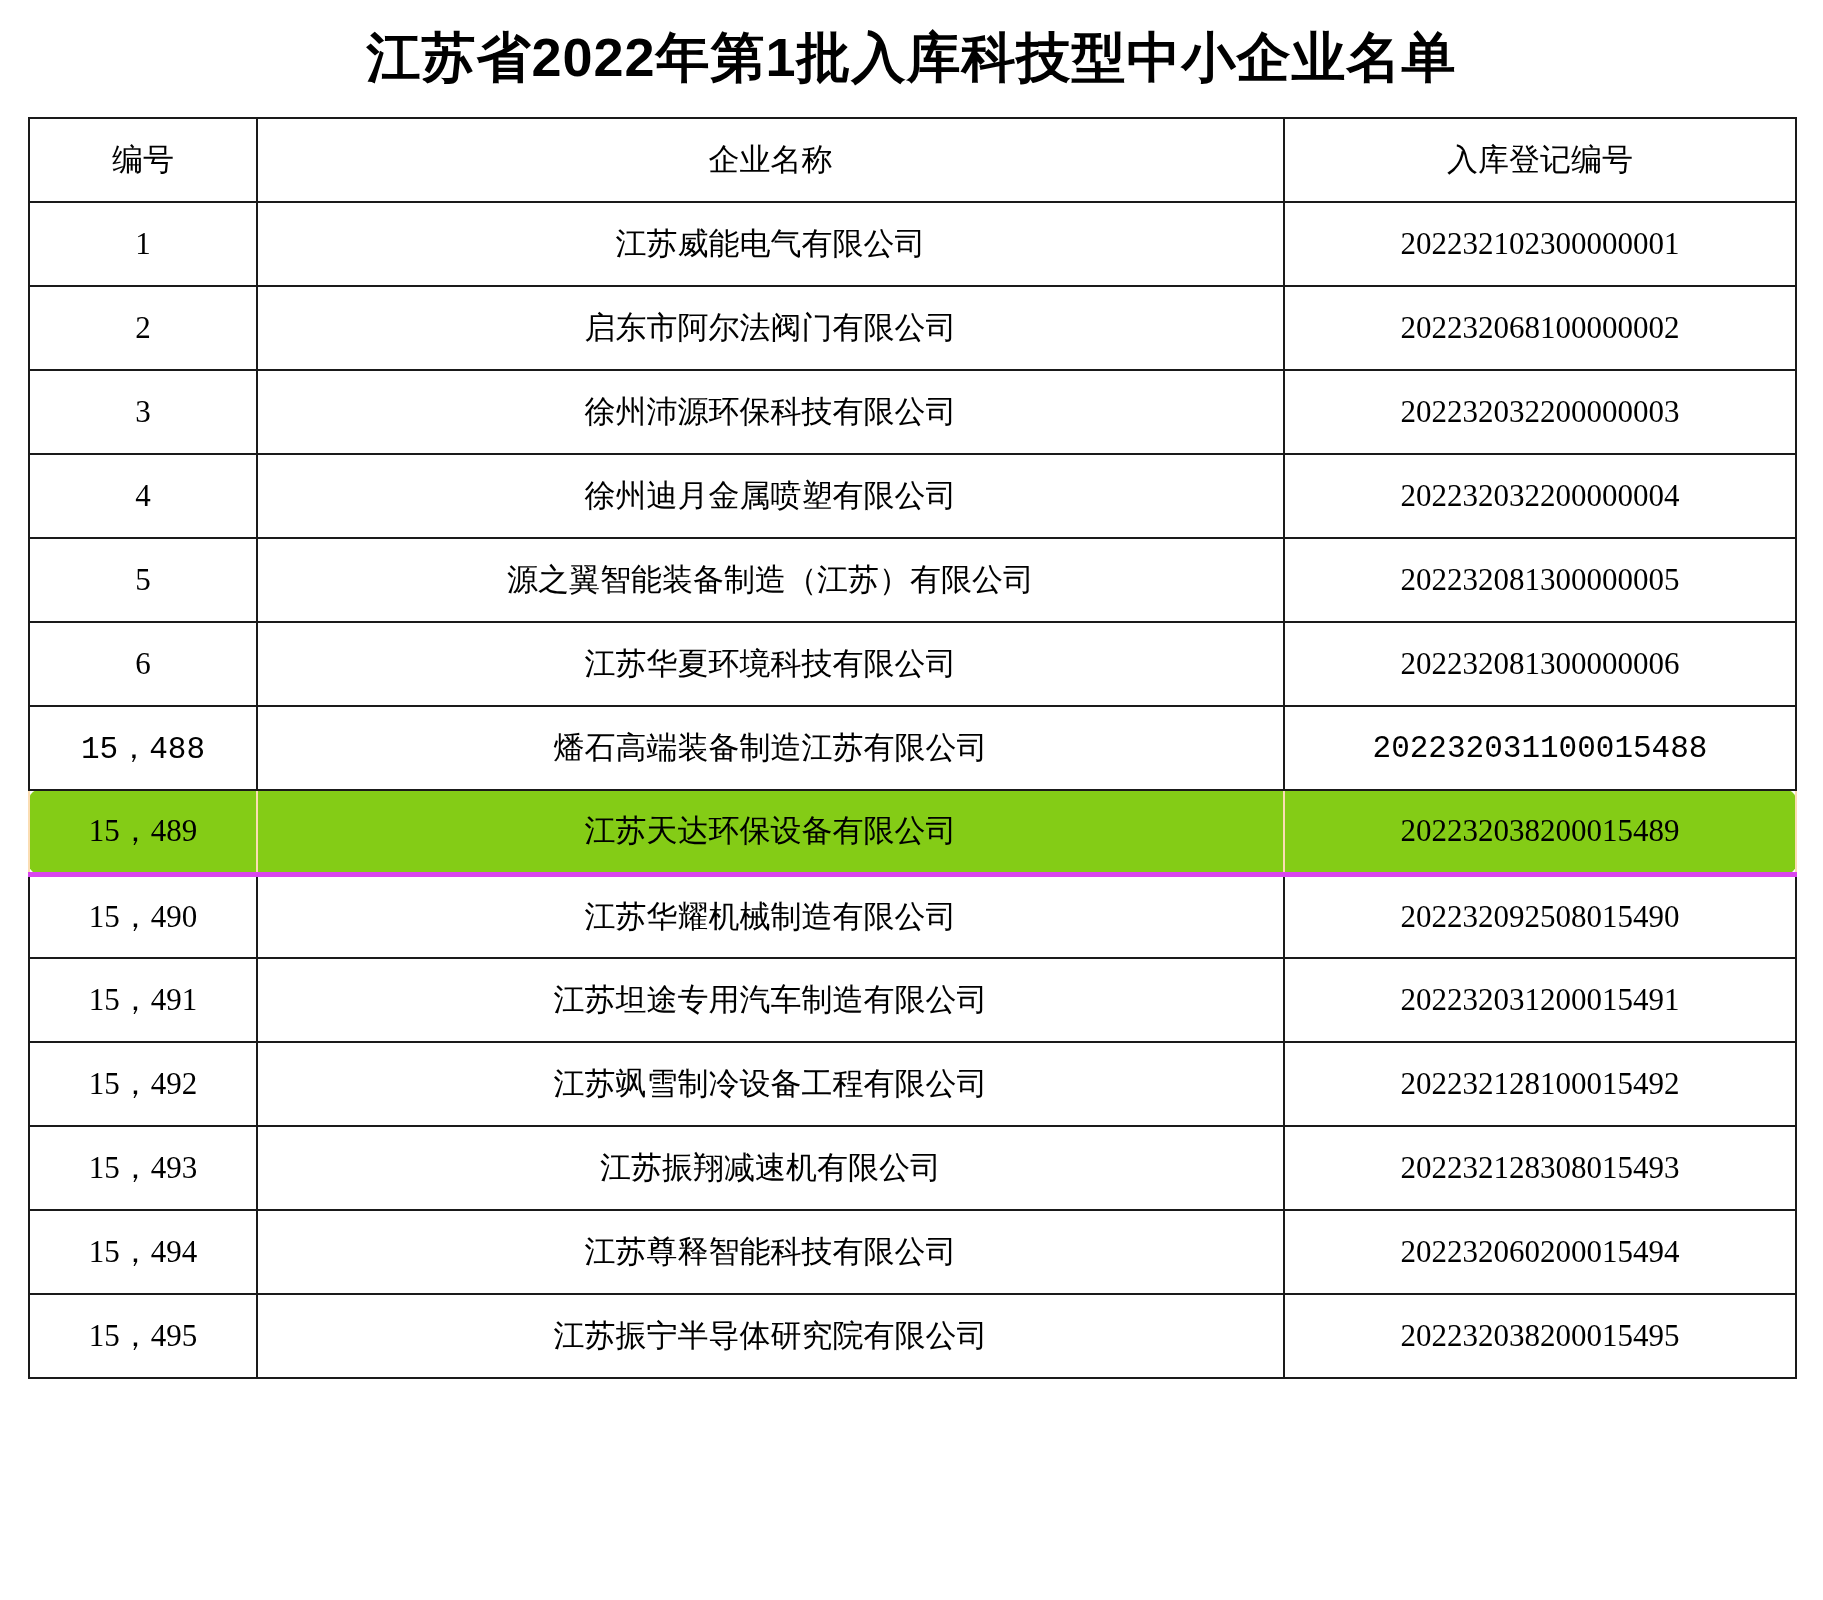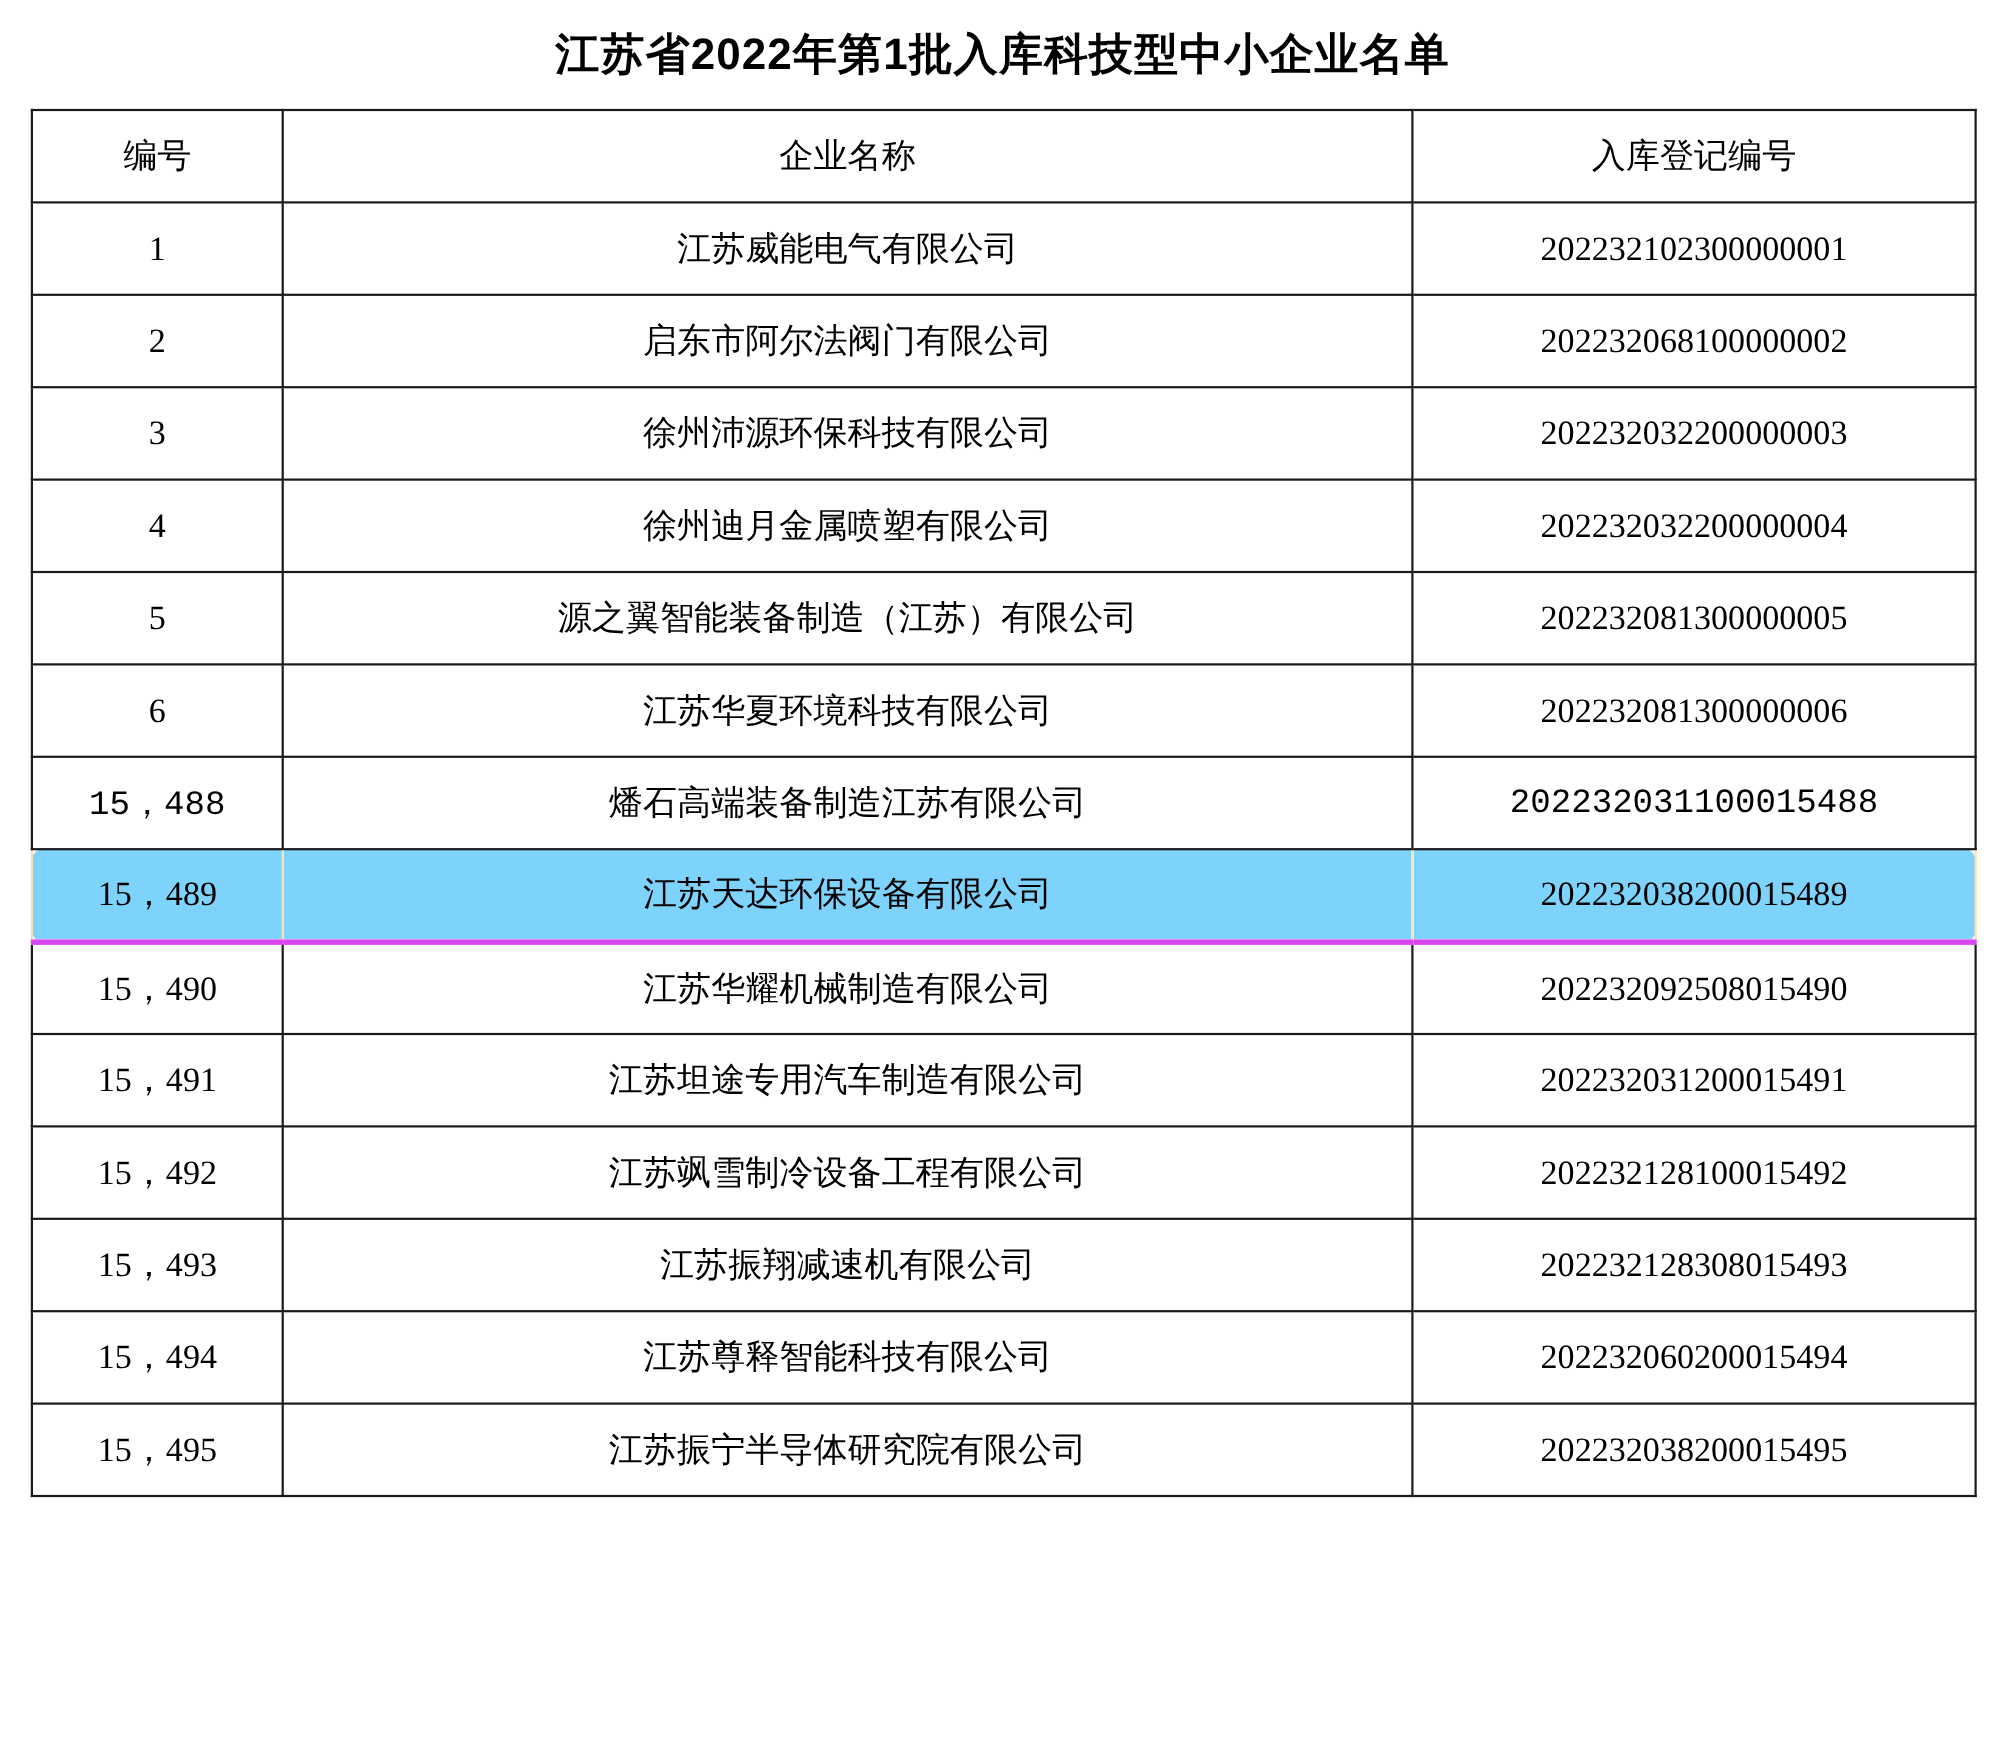--- a/index.html
+++ b/index.html
@@ -17,21 +17,21 @@
   }
   .page {
     width: 1823px;
     height: 1600px;
     box-sizing: border-box;
     padding: 0;
     position: relative;
   }
   .doc-title {
     text-align: center;
-    font-size: 40px;
+    font-size: 54px;
     font-weight: bold;
     letter-spacing: 1px;
     padding-top: 22px;
     padding-bottom: 22px;
     font-family: "Liberation Sans", "DejaVu Sans", sans-serif;
   }
   .table-wrap {
     padding: 0 28px;
     box-sizing: border-box;
   }
@@ -56,21 +56,21 @@
   }
   col.col-no    { width: 228px; }
   col.col-name  { width: 1027px; }
   col.col-code  { width: 512px; }
 
   thead td {
     height: 92px;
     font-size: 32px;
   }
   tr.highlight td {
-    background: #7dd3fc;
+    background: #84cc16;
     border-left-color: #fbddb3;
     border-right-color: #fbddb3;
     border-top-color: #fbddb3;
     border-bottom-color: #fbddb3;
   }
   tr.highlight td:first-child {
     border-top-left-radius: 10px;
     border-bottom-left-radius: 10px;
   }
   tr.highlight td:last-child {

